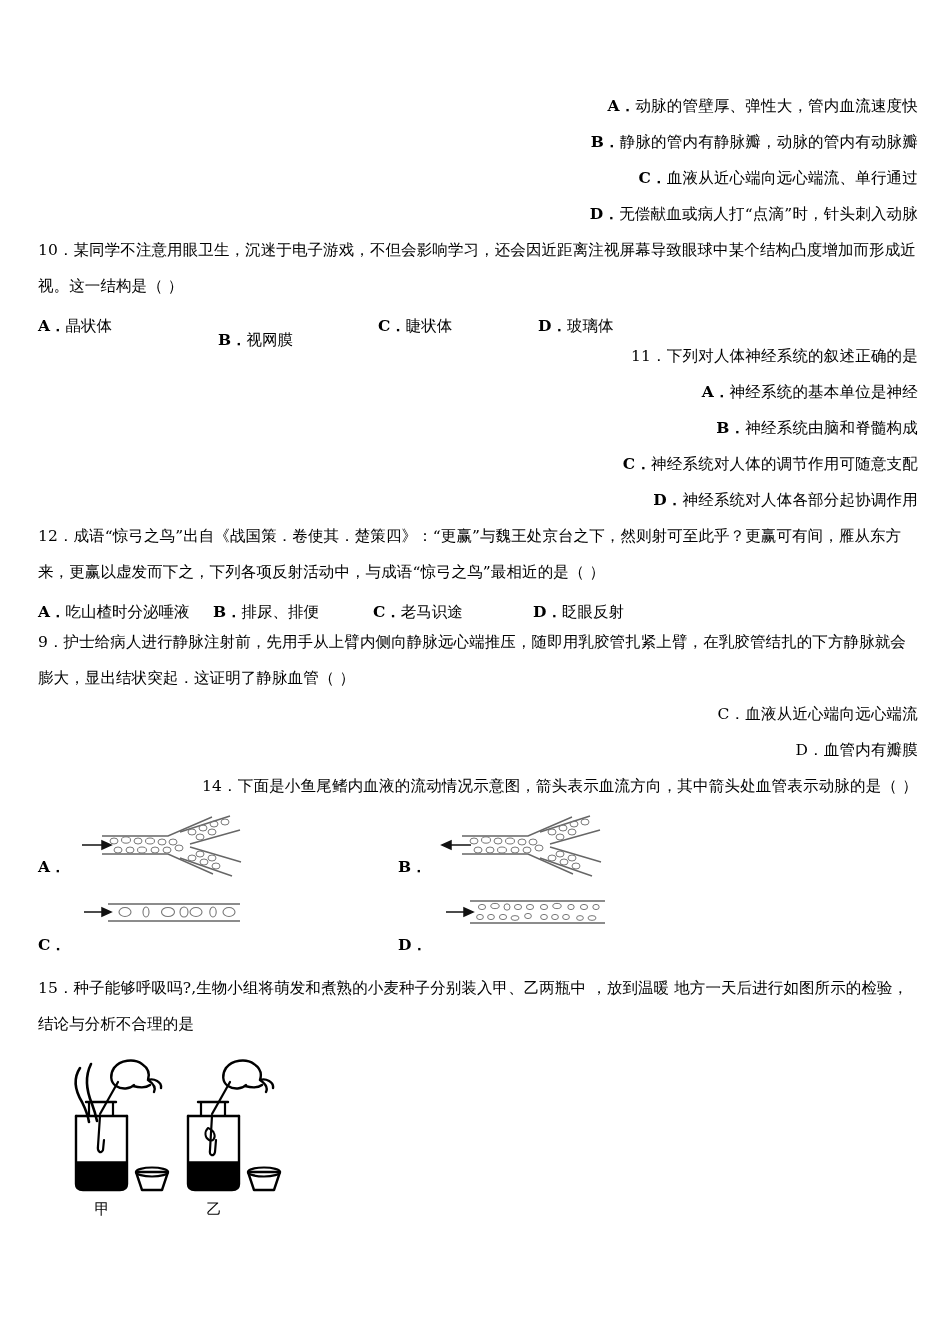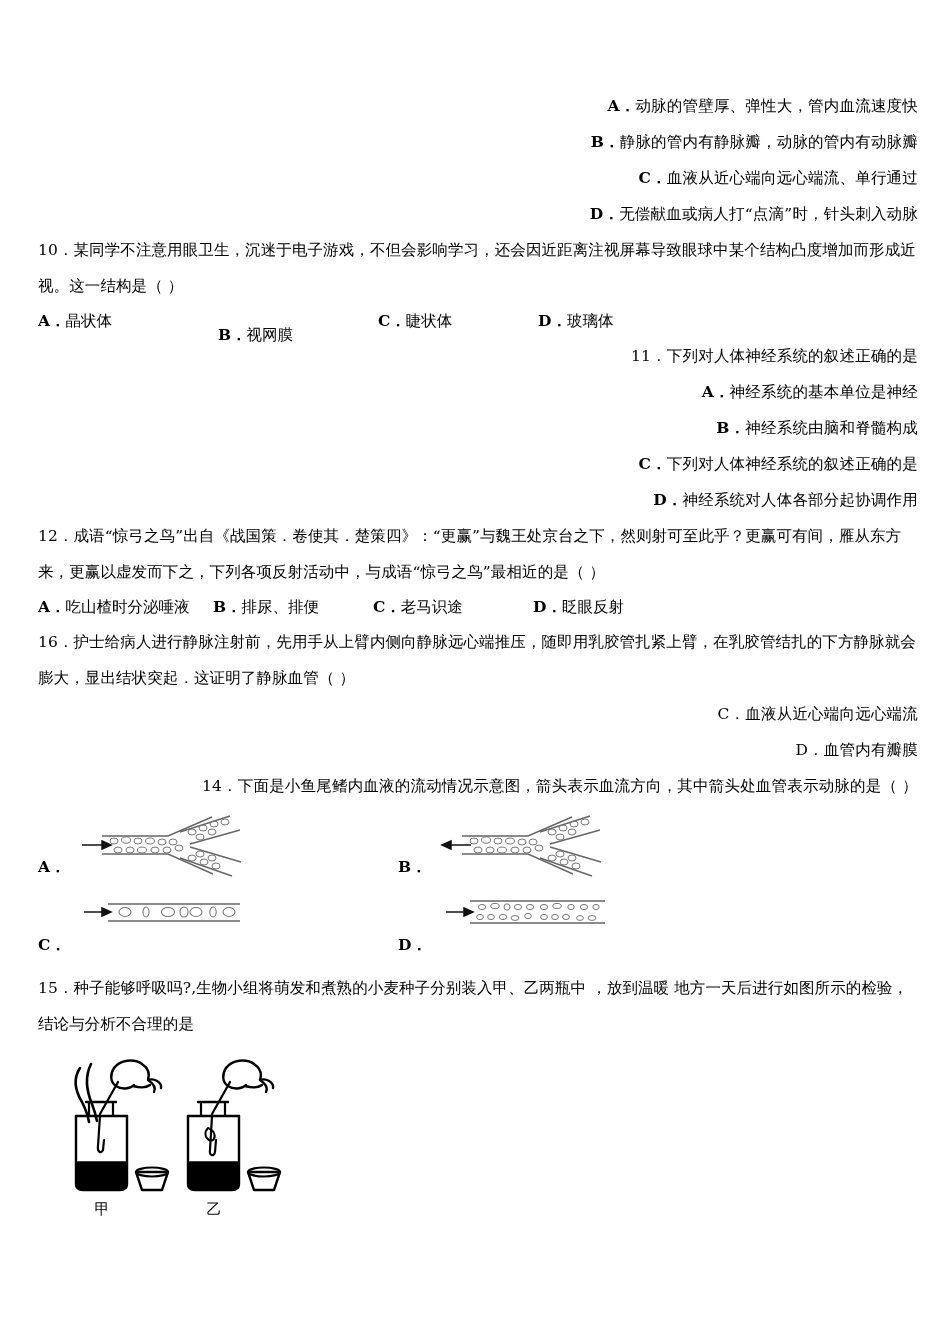--- a/index.html
+++ b/index.html
@@ -47,21 +47,21 @@
     font-weight: bold;
     font-family: "DejaVu Serif", "Liberation Serif", serif;
   }
   .block { margin: 0; padding: 0; }
 
   
   .opt-row {
     position: relative;
     height: 34px;
     font-size: 15.5px;
-    line-height: 34px;
+    line-height: 44px;
   }
   .opt-row > span {
     position: absolute;
     top: 0;
     white-space: nowrap;
   }
 
   
   .q14-grid {
     position: relative;
@@ -136,39 +136,39 @@
 
     <div class="block">
       <div class="line">11．下列对人体神经系统的叙述正确的是</div>
       <div class="line">
         <span class="opt-label">A．</span><span>神经系统的基本单位是神经</span>
       </div>
       <div class="line">
         <span class="opt-label">B．</span><span>神经系统由脑和脊髓构成</span>
       </div>
       <div class="line">
-        <span class="opt-label">C．</span><span>下列对人体神经系统的叙述正确的是</span>
+        <span class="opt-label">C．</span><span>神经系统对人体的调节作用可随意支配</span>
       </div>
       <div class="line">
         <span class="opt-label">D．</span><span>神经系统对人体各部分起协调作用</span>
       </div>
     </div>
 
     <div class="block">
       <div class="wrapline">12．成语“惊弓之鸟”出自《战国策．卷使其．楚策四》：“更赢”与魏王处京台之下，然则射可至此乎？更赢可有间，雁从东方来，更赢以虚发而下之，下列各项反射活动中，与成语“惊弓之鸟”最相近的是（      ）</div>
       <div class="opt-row">
         <span style="left:0px;"><b class="opt-label">A．</b><span>吃山楂时分泌唾液</span></span>
         <span style="left:175px;"><b class="opt-label">B．</b><span>排尿、排便</span></span>
         <span style="left:335px;"><b class="opt-label">C．</b><span>老马识途</span></span>
         <span style="left:495px;"><b class="opt-label">D．</b><span>眨眼反射</span></span>
       </div>
     </div>
 
     <div class="block">
-      <div class="wrapline">16．护士给病人进行静脉注射前，先用手从上臂内侧向静脉远心端推压，随即用乳胶管扎紧上臂，在乳胶管结扎的下方静脉就会膨大，显出结状突起．这证明了静脉血管（    ）</div>
+      <div class="wrapline">9．护士给病人进行静脉注射前，先用手从上臂内侧向静脉远心端推压，随即用乳胶管扎紧上臂，在乳胶管结扎的下方静脉就会膨大，显出结状突起．这证明了静脉血管（    ）</div>
       <div class="line">
         <span>C．</span><span>血液从近心端向远心端流</span>
       </div>
       <div class="line">
         <span>D．</span><span>血管内有瓣膜</span>
       </div>
     </div>
 
     <div class="block">
       <div class="line">14．下面是小鱼尾鳍内血液的流动情况示意图，箭头表示血流方向，其中箭头处血管表示动脉的是（      ）</div>

